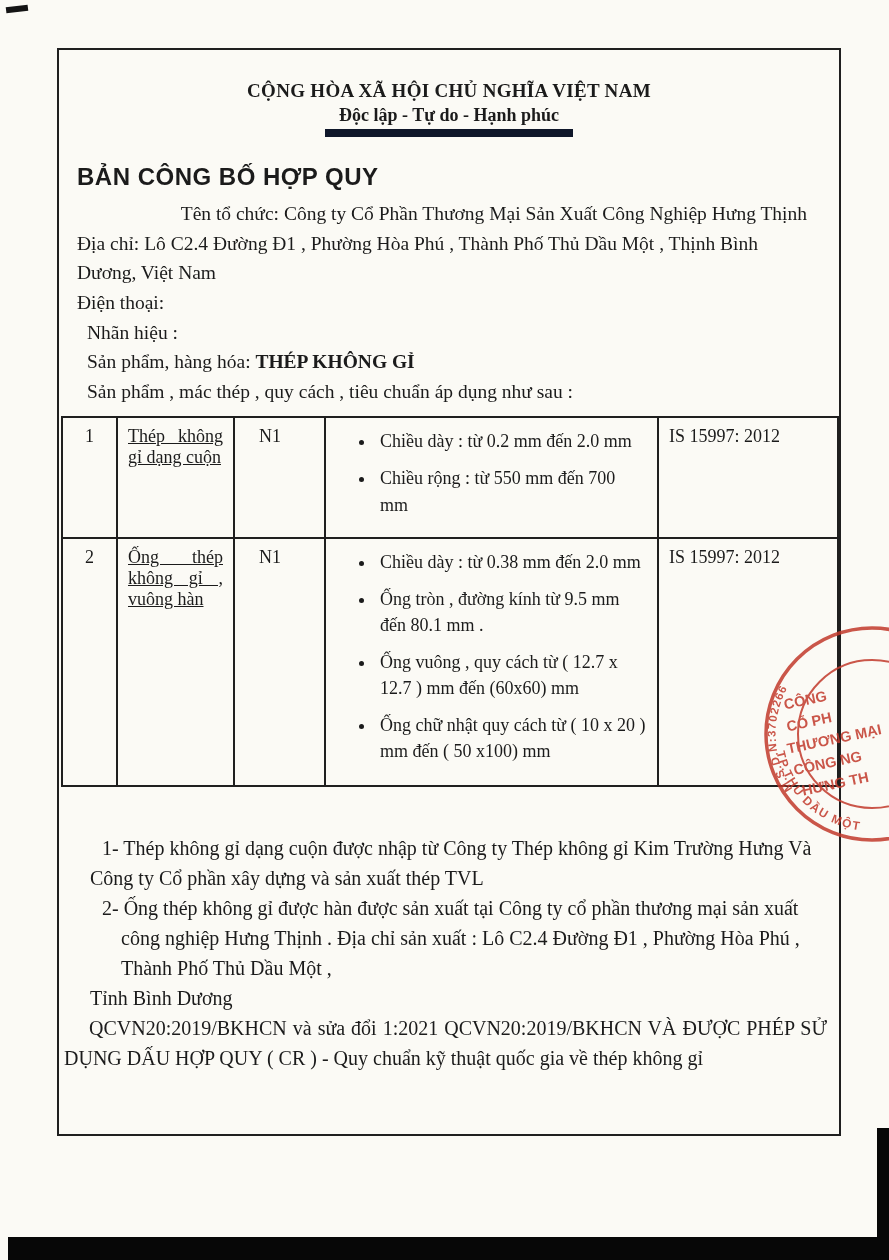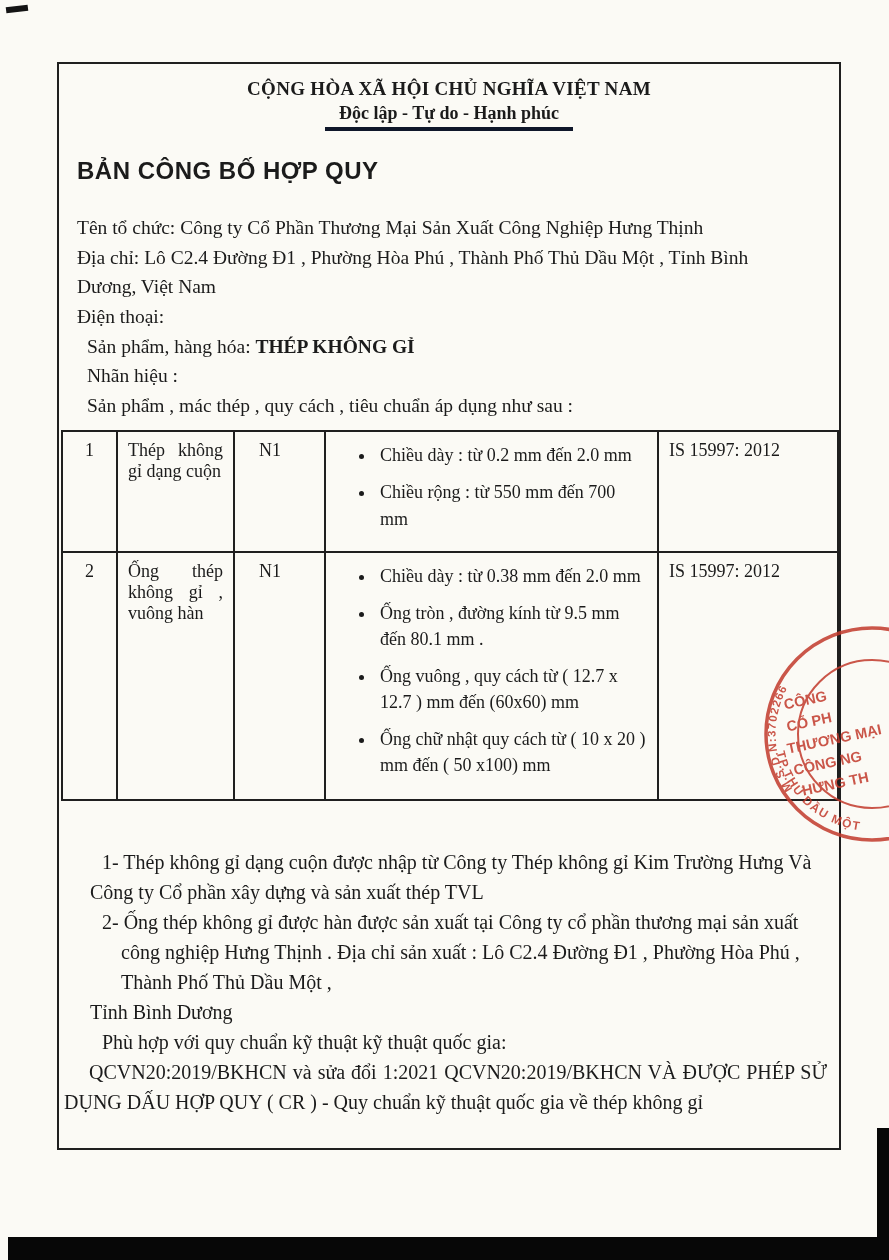--- a/index.html
+++ b/index.html
@@ -2,49 +2,49 @@
 <html><head>
 <meta charset="utf-8">
 <style>
   html,body { margin:0; padding:0; }
   body {
     width:889px; height:1260px; position:relative; overflow:hidden;
     background:#fbfaf5; color:#1b1b1b;
     font-family:"Liberation Serif","DejaVu Serif",serif;
   }
   .frame {
-    position:absolute; left:57px; top:62px; width:784px; height:1088px;
+    position:absolute; left:57px; top:48px; width:784px; height:1088px;
     border:2px solid #1f1f1f; box-sizing:border-box;
-    padding:12px 18px 0;
+    padding:28px 18px 0;
   }
   .nat-title { text-align:center; font-weight:bold; font-size:19px; letter-spacing:.3px; margin:2px 0 0; }
   .motto { text-align:center; font-weight:bold; font-size:18px; margin:3px 0 0; }
-  .motto span { display:inline-block; border-bottom:4px solid #0f172a; padding:0 14px 3px; }
+  .motto span { display:inline-block; border-bottom:8px solid #0f172a; padding:0 14px 3px; }
   .doc-title {
     text-align:left; font-family:"Liberation Sans","DejaVu Sans",sans-serif;
     font-weight:bold; font-size:24px; letter-spacing:.5px; margin:26px 0 0;
   }
   .doc-no { text-align:center; font-size:19px; margin:10px 0 0; }
   .para { font-size:19.5px; line-height:1.52; margin:0; max-width:730px; }
-  .para.first { margin-top:28px; }
+  .para.first { margin-top:8px;text-align:right; }
   .indent { padding-left:10px; }
   .bold { font-weight:bold; }
 
   table.spec {
     border-collapse:collapse; table-layout:fixed; width:776px;
     margin:10px 0 0 -16px; font-size:18px;
   }
   .spec th, .spec td {
     border:2px solid #1f1f1f; padding:8px 10px; vertical-align:top;
     text-align:left; font-weight:normal;
   }
   .spec th { height:24px; vertical-align:middle; }
   .c-stt { text-align:center !important; }
   td.c-mac { padding-left:24px; }
-  td.c-sp { text-align:justify; }
+  td.c-sp { text-align:justify;text-decoration:underline; }
   .spec ul { margin:2px 0 0; padding-left:40px; }
   .spec li { margin-bottom:11px; line-height:1.45; padding-left:4px; }
   tr.r1 > td { height:90px; }
   tr.r2 > td { height:230px; }
 
   .notes { margin-top:46px; font-size:20px; line-height:1.5; }
   .note1 { padding-left:13px; text-indent:12px; margin:0; }
   .note2 { padding-left:44px; text-indent:-19px; margin:0; }
   .province { padding-left:13px; margin:0; }
   .conformity { padding-left:25px; margin:0; }
@@ -64,24 +64,24 @@
 <body>
 
 <div class="frame">
 
   <p class="nat-title">CỘNG HÒA XÃ HỘI CHỦ NGHĨA VIỆT NAM</p>
   <p class="motto"><span>Độc lập - Tự do - Hạnh phúc</span></p>
 
   <p class="doc-title">BẢN CÔNG BỐ HỢP QUY</p>
 
   <p class="para first">Tên tổ chức: Công ty Cổ Phần Thương Mại Sản Xuất Công Nghiệp Hưng Thịnh</p>
-  <p class="para">Địa chỉ: Lô C2.4 Đường Đ1 , Phường Hòa Phú , Thành Phố Thủ Dầu Một , Tỉnh Bình Dương, Việt Nam</p>
+  <p class="para">Địa chỉ: Lô C2.4 Đường Đ1 , Phường Hòa Phú , Thành Phố Thủ Dầu Một , Thịnh Bình Dương, Việt Nam</p>
   <p class="para">Điện thoại:</p>
+  <p class="para indent">Nhãn hiệu :</p>
   <p class="para indent"><span>Sản phẩm, hàng hóa: </span><span class="bold">THÉP KHÔNG GỈ</span></p>
-  <p class="para indent">Nhãn hiệu :</p>
   <p class="para indent">Sản phẩm , mác thép , quy cách , tiêu chuẩn áp dụng như sau :</p>
 
   <table class="spec">
     <colgroup>
       <col style="width:55px">
         <col style="width:117px">
         <col style="width:91px">
         <col style="width:333px">
         <col style="width:180px">
     </colgroup>
@@ -112,21 +112,20 @@
       </td>
       <td>IS 15997: 2012</td>
     </tr>
   </tbody>
     </table>
 
   <div class="notes">
     <p class="note1">1- Thép không gỉ dạng cuộn được nhập từ Công ty Thép không gỉ Kim Trường Hưng Và Công ty Cổ phần xây dựng và sản xuất thép TVL</p>
     <p class="note2">2- Ống thép không gỉ được hàn được sản xuất tại Công ty cổ phần thương mại sản xuất công nghiệp Hưng Thịnh . Địa chỉ sản xuất : Lô C2.4 Đường Đ1 , Phường Hòa Phú , Thành Phố Thủ Dầu Một ,</p>
     <p class="province">Tỉnh Bình Dương</p>
-    <p class="conformity">Phù hợp với quy chuẩn kỹ thuật kỹ thuật quốc gia:</p>
     <p class="regulation">QCVN20:2019/BKHCN và sửa đổi 1:2021 QCVN20:2019/BKHCN VÀ ĐƯỢC PHÉP SỬ DỤNG DẤU HỢP QUY ( CR ) -  Quy chuẩn kỹ thuật quốc gia về thép không gỉ</p>
   </div>
 
 </div>
 
 <svg class="stamp" viewBox="0 0 240 240" width="240" height="240">
   <circle cx="120" cy="122" r="106" fill="none" stroke="#c23a2c" stroke-width="3.5"></circle>
   <circle cx="120" cy="122" r="74" fill="none" stroke="#c23a2c" stroke-width="2"></circle>
   <defs>
     <path id="arcLeft" d="M 46,184 A 97,97 0 0 1 120,25" fill="none"></path>

